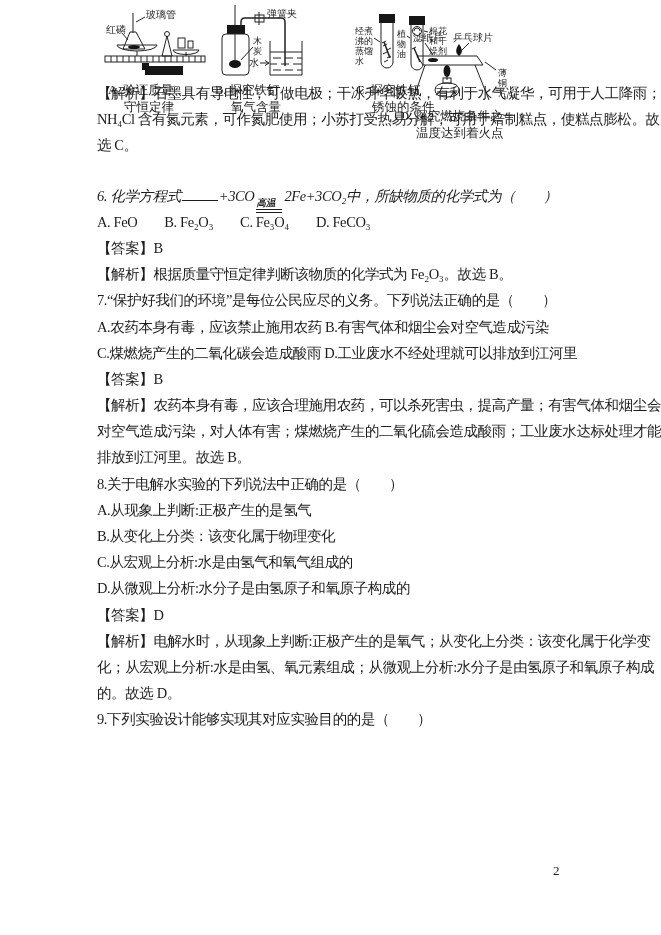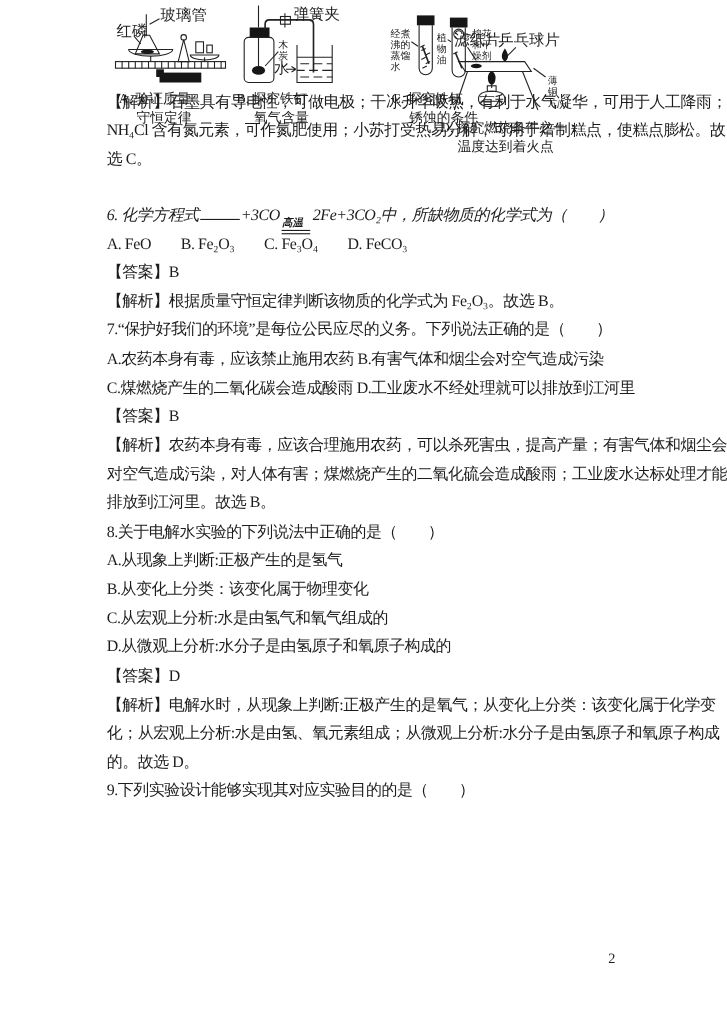--- a/index.html
+++ b/index.html
@@ -23,21 +23,21 @@
   }
   .cond { display:inline-block; text-align:left; vertical-align:-5px; margin:0 2px; }
   .cond .t { display:block; font-size:9.5px; line-height:9px; letter-spacing:0; font-weight:bold; }
   .cond .b { display:block; height:2px; border-top:1.2px solid #1c1c1c; border-bottom:1.2px solid #1c1c1c; margin-top:1px; min-width:26px; }
   .opts6 span { margin-right:27px; }
   
   .figs { position:absolute; left:0; top:722; width:661px; height:135px; }
   .fig { position:absolute; top:0; }
   .fig svg { display:block; }
   .flabel {
-    position:absolute; font-size:14px; line-height:10.5px; letter-spacing:0;
+    position:absolute; font-size:10px; line-height:10.5px; letter-spacing:0;
     white-space:nowrap; color:#1c1c1c;
   }
   .vlabel {
     position:absolute; font-size:9px; line-height:10px; letter-spacing:0;
     word-break:break-all; white-space:normal; color:#1c1c1c;
   }
   .figcap { font-size:12.5px; line-height:17px; margin-top:4px; white-space:nowrap; letter-spacing:0; }
   .figcap .c2 { padding-left:16px; }
   .pagenum { position:absolute; left:553px; top:863px; font-size:13px; }
   .s { stroke:#222; stroke-width:1; fill:none; }

